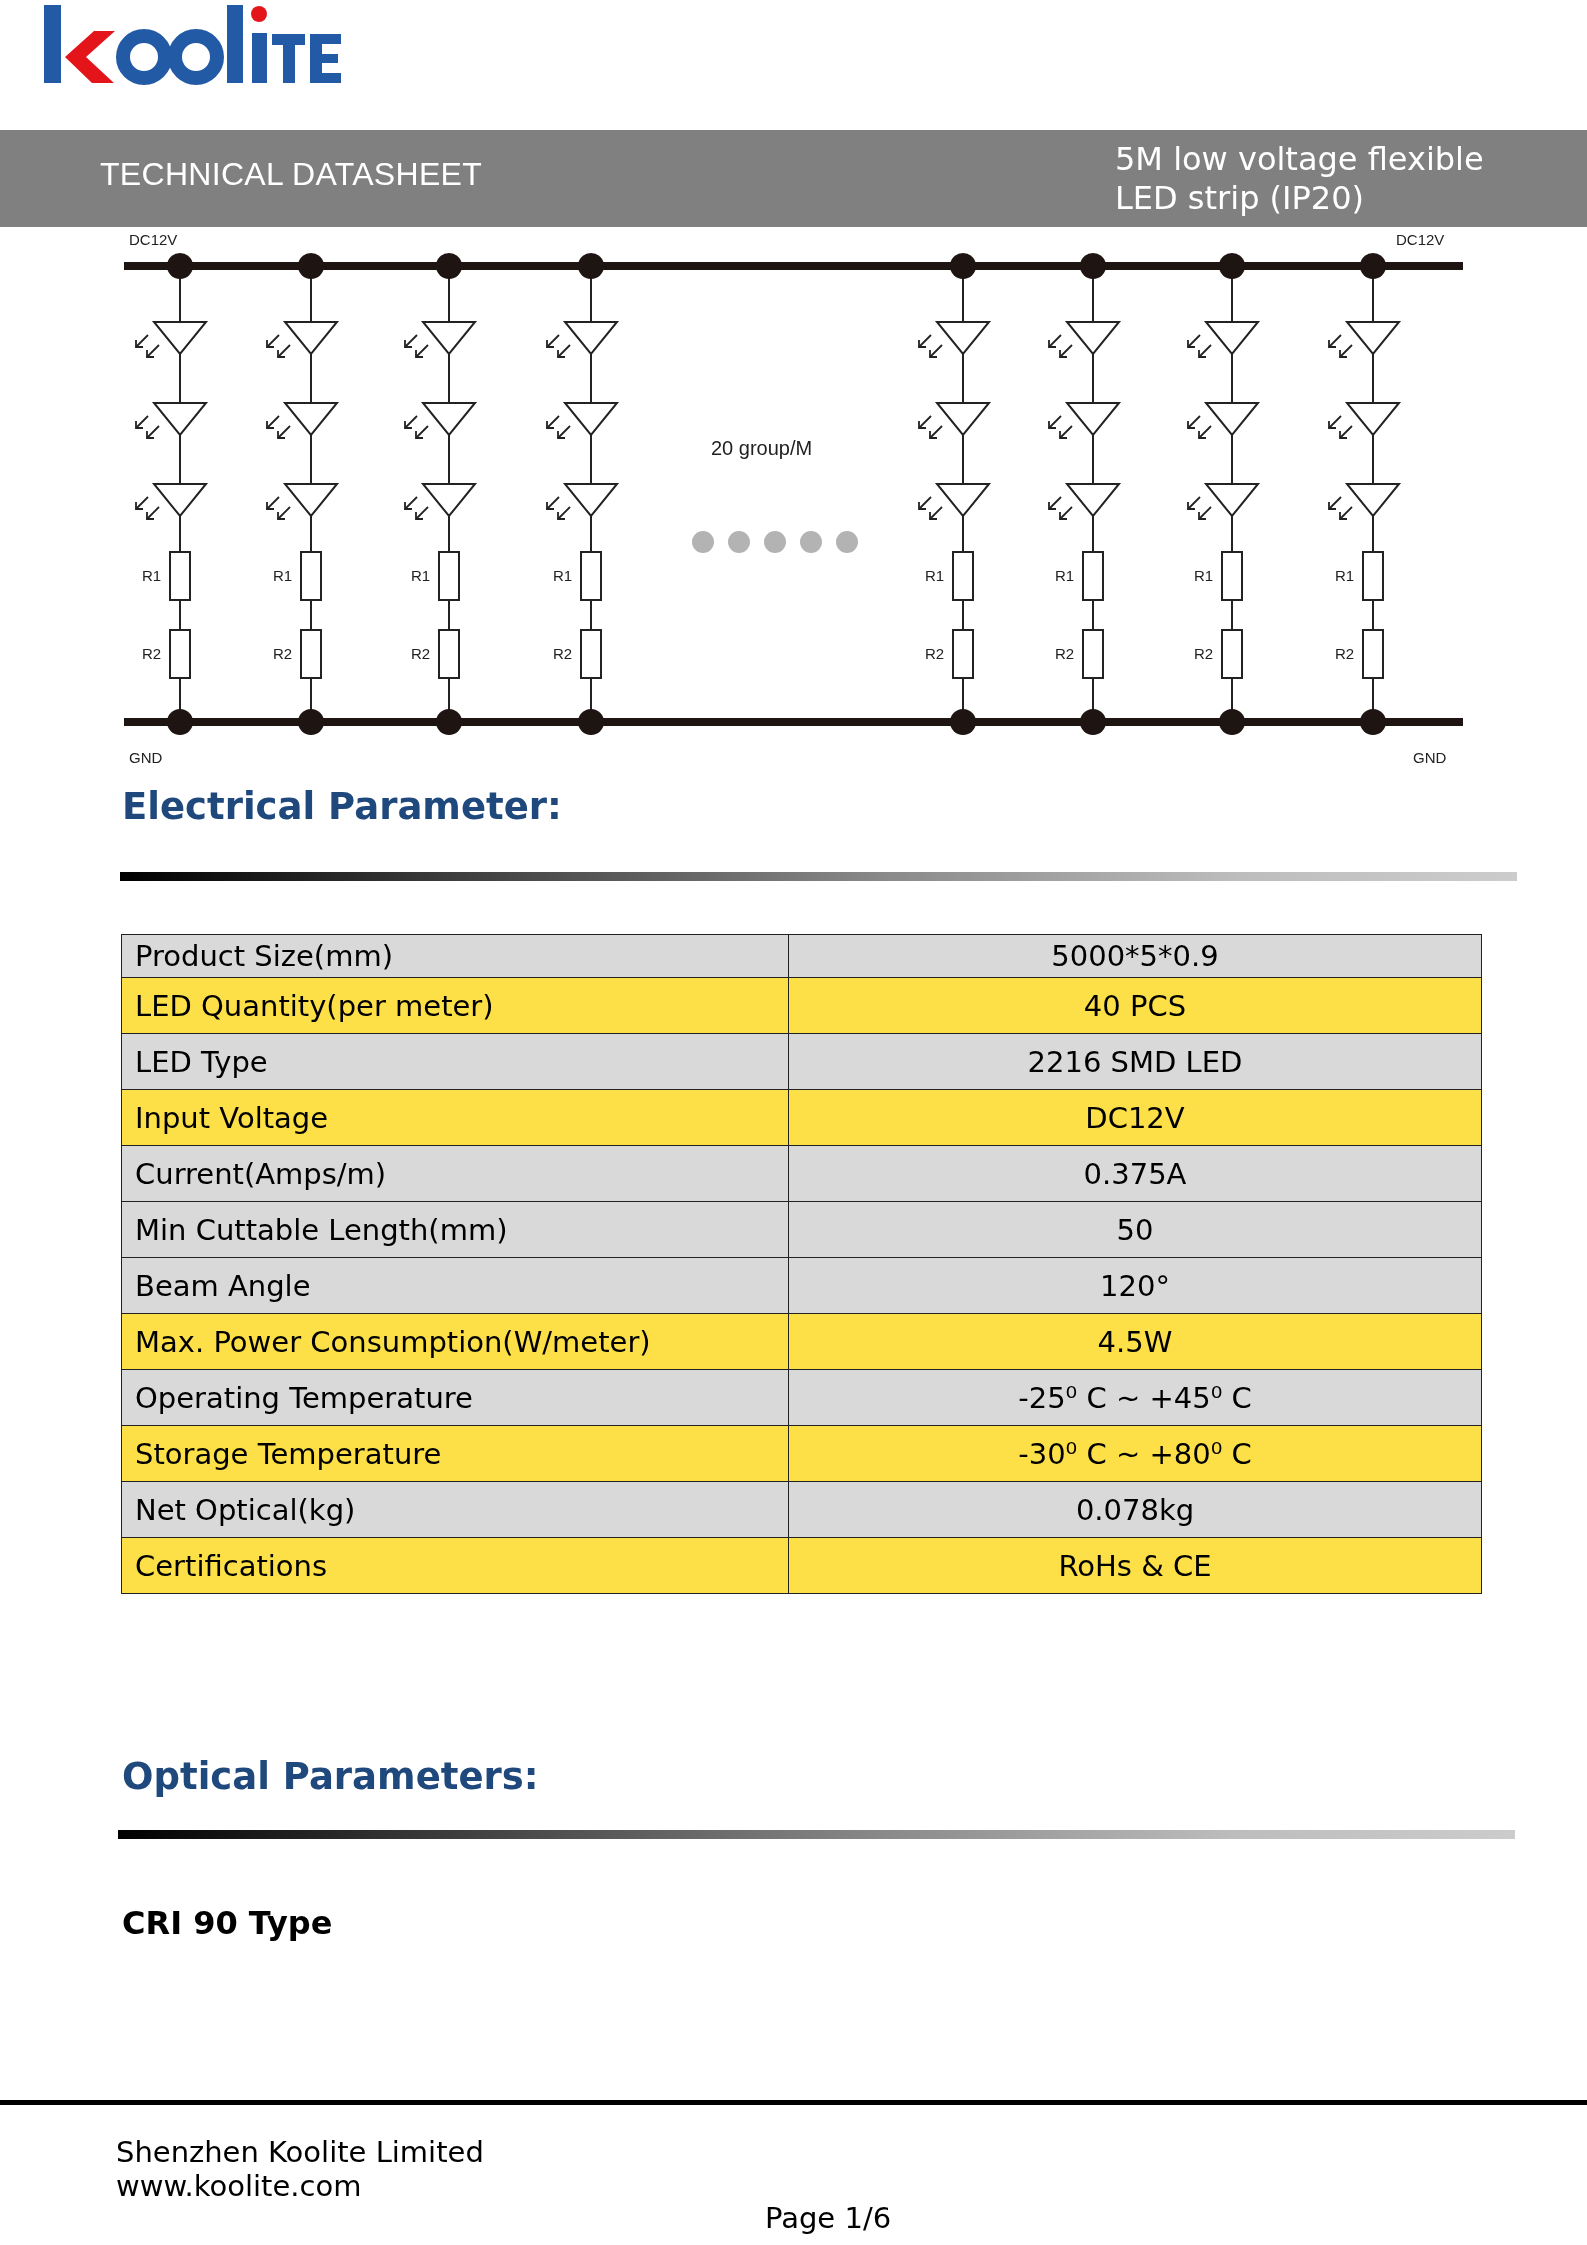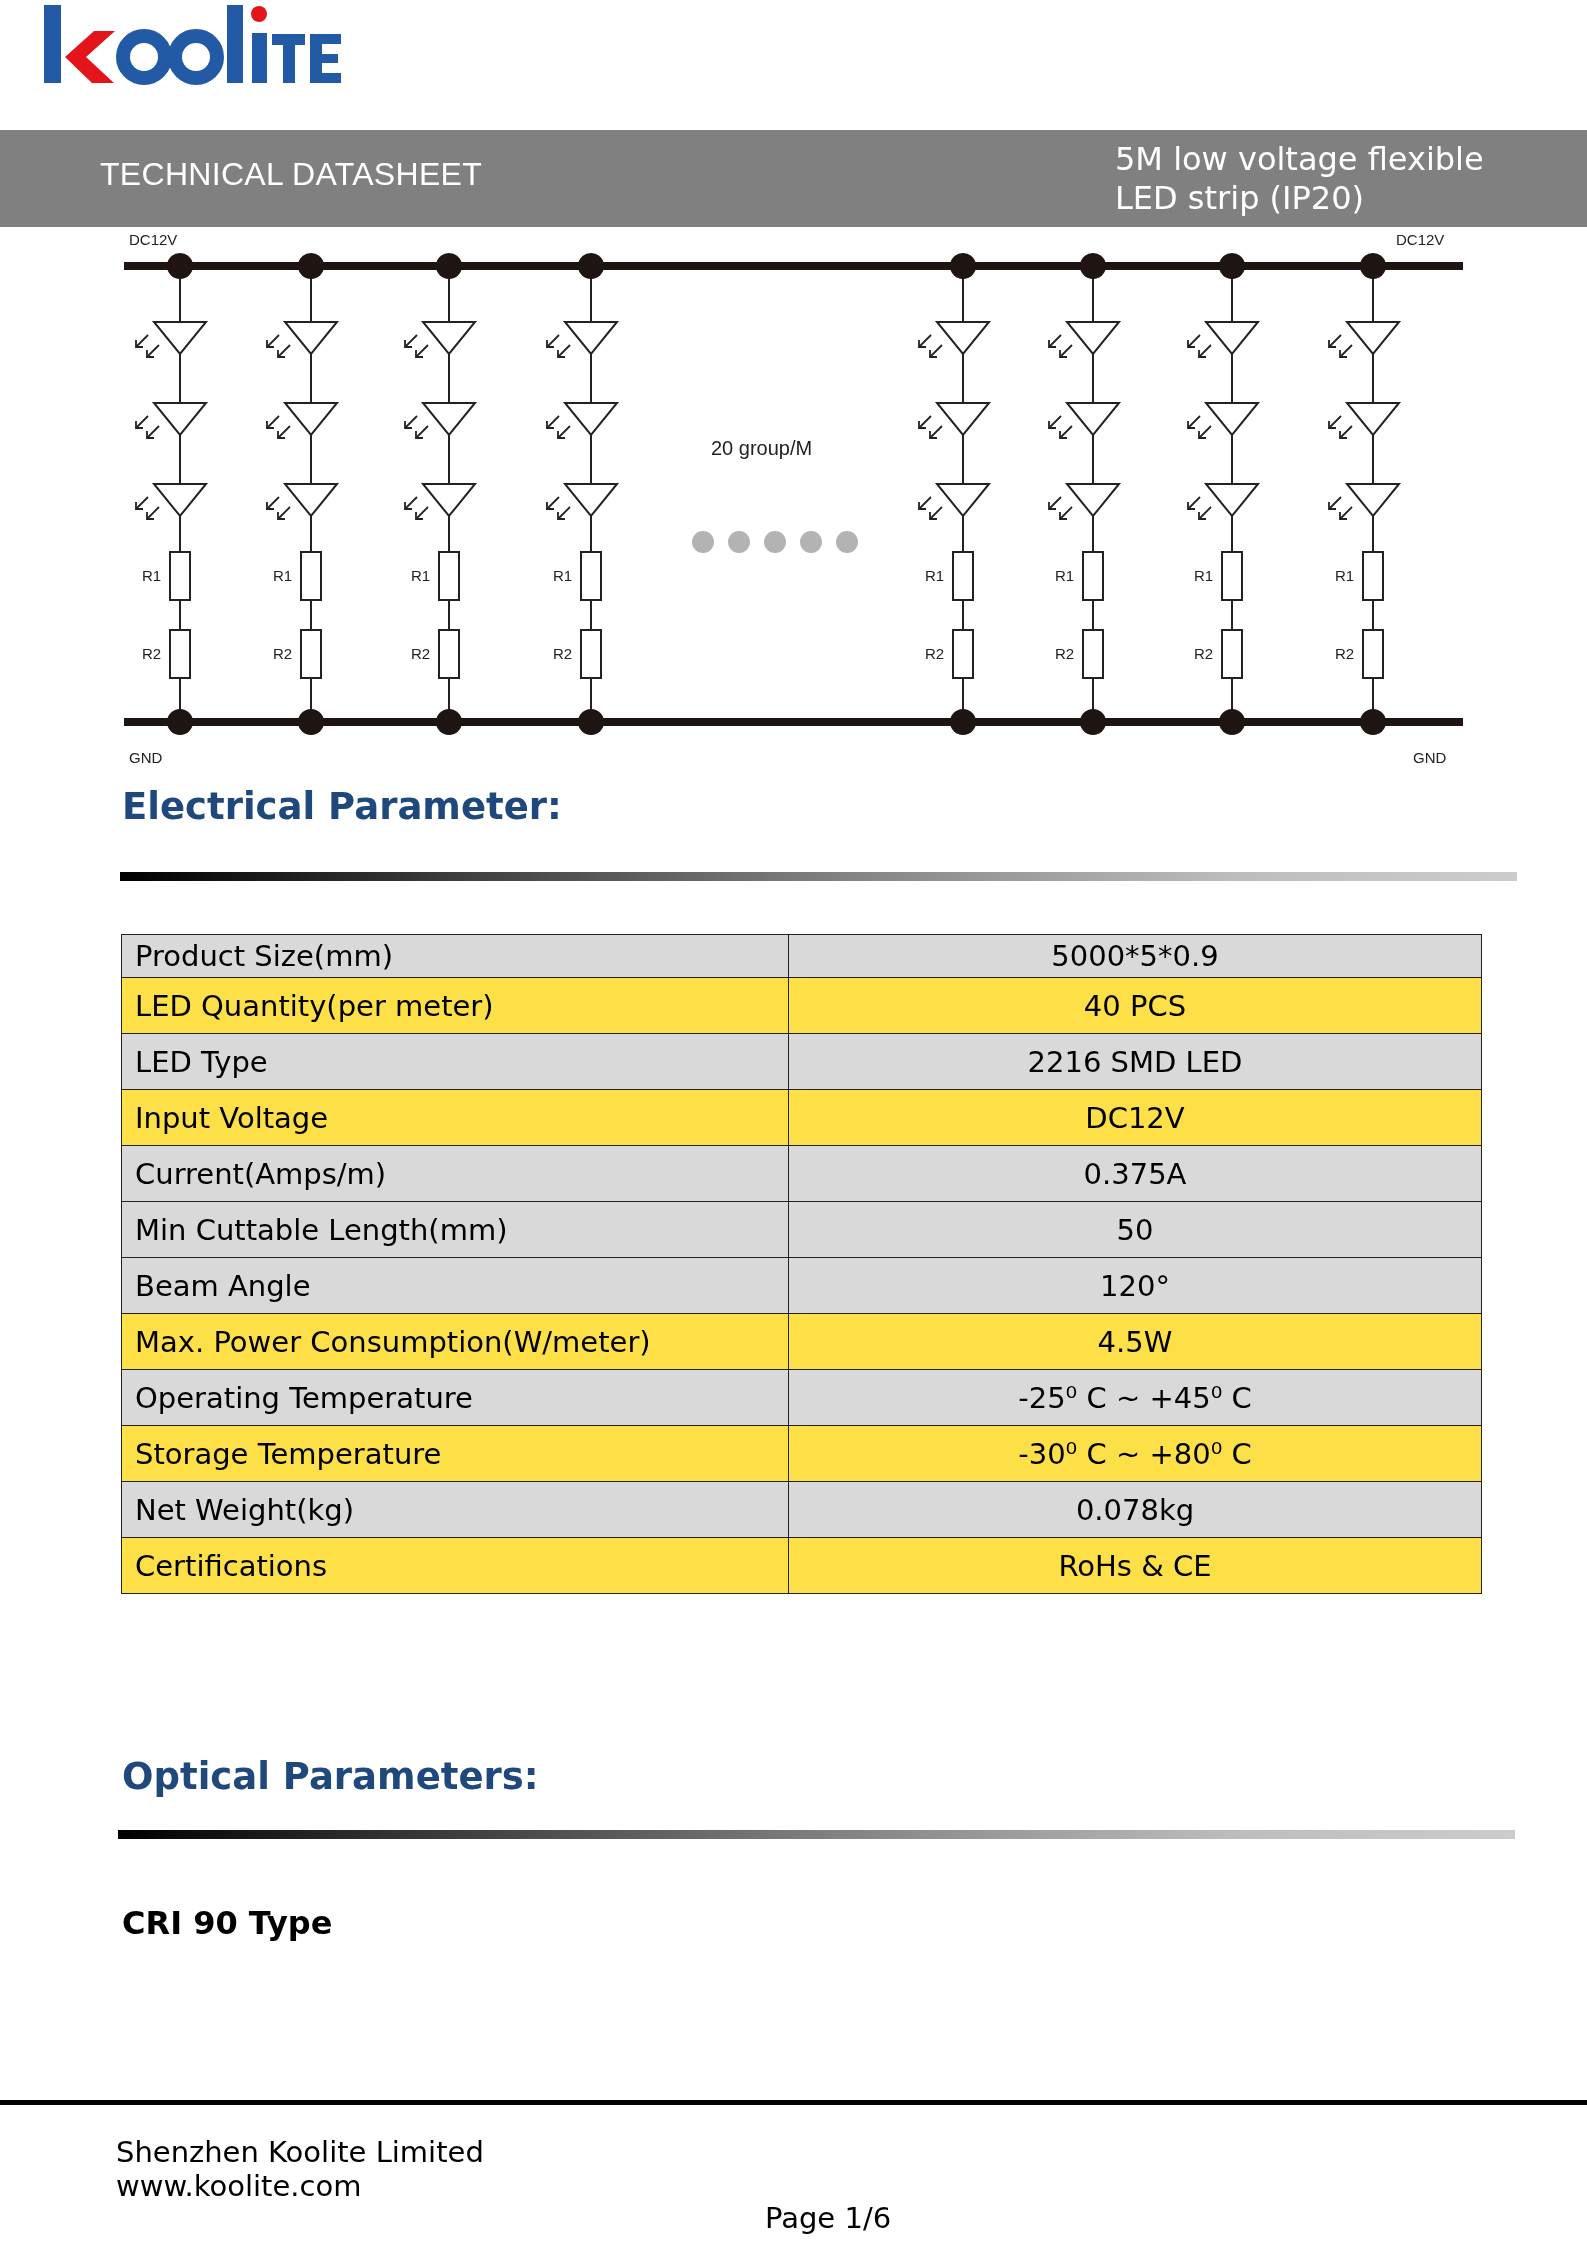--- a/index.html
+++ b/index.html
@@ -256,21 +256,21 @@
       </tr>
       <tr class="gray">
         <td class="k">Operating Temperature</td>
         <td class="v">-25⁰ C ~ +45⁰ C</td>
       </tr>
       <tr class="light">
         <td class="k">Storage Temperature</td>
         <td class="v">-30⁰ C ~ +80⁰ C</td>
       </tr>
       <tr class="gray">
-        <td class="k">Net Weight(kg)</td>
+        <td class="k">Net Optical(kg)</td>
         <td class="v">0.078kg</td>
       </tr>
       <tr class="light">
         <td class="k">Certifications</td>
         <td class="v">RoHs &amp; CE</td>
       </tr>
     </tbody>
 </table>
 
 <div class="abs section-title" style="left:122px; top:1755px;">Optical Parameters:</div>

